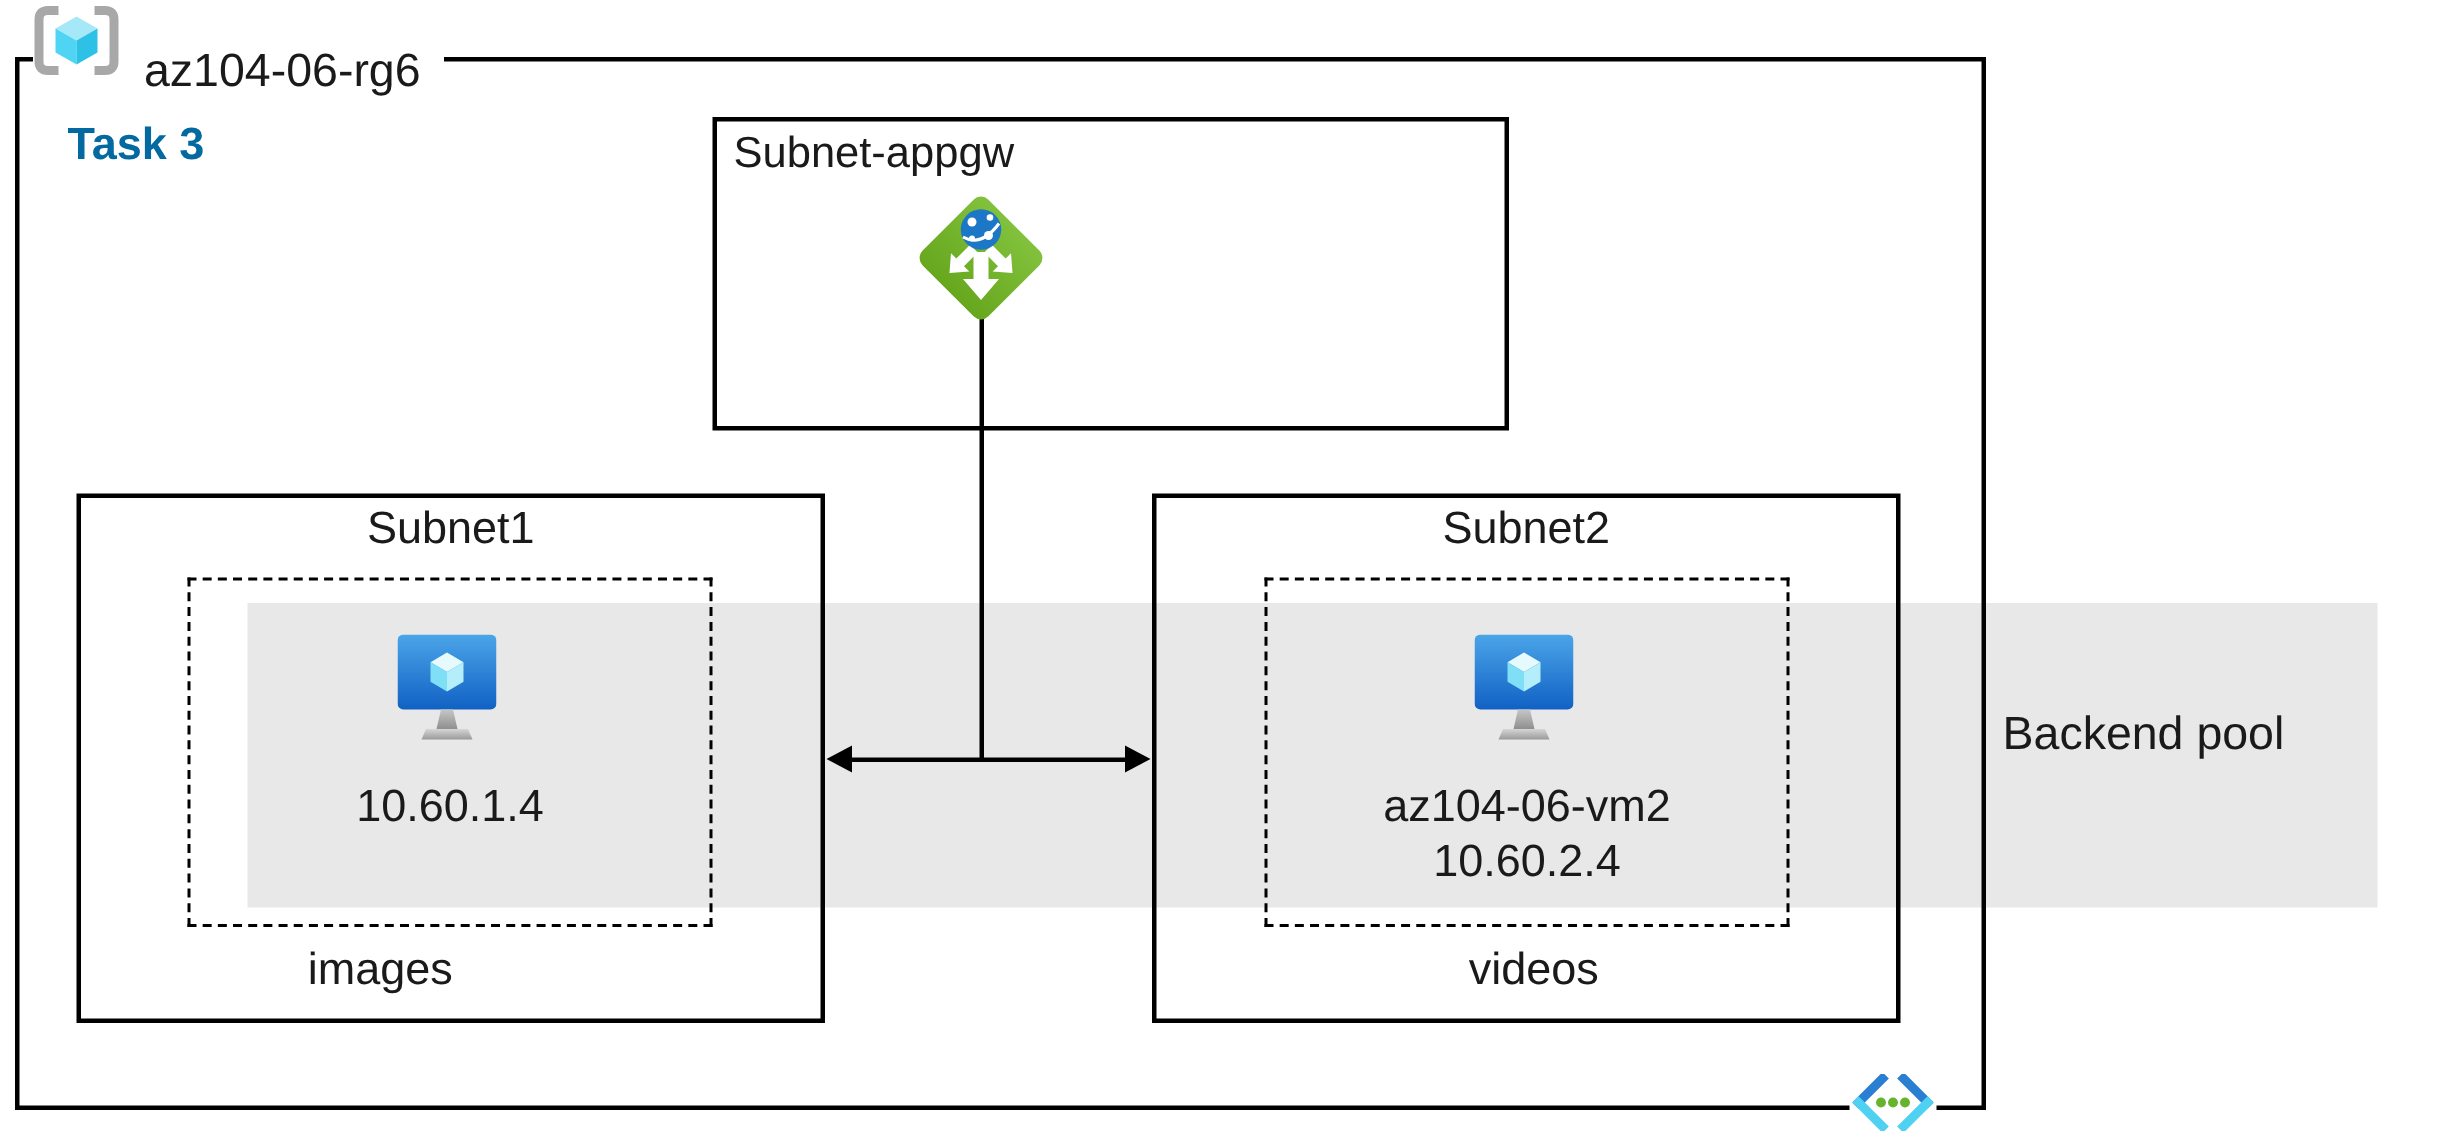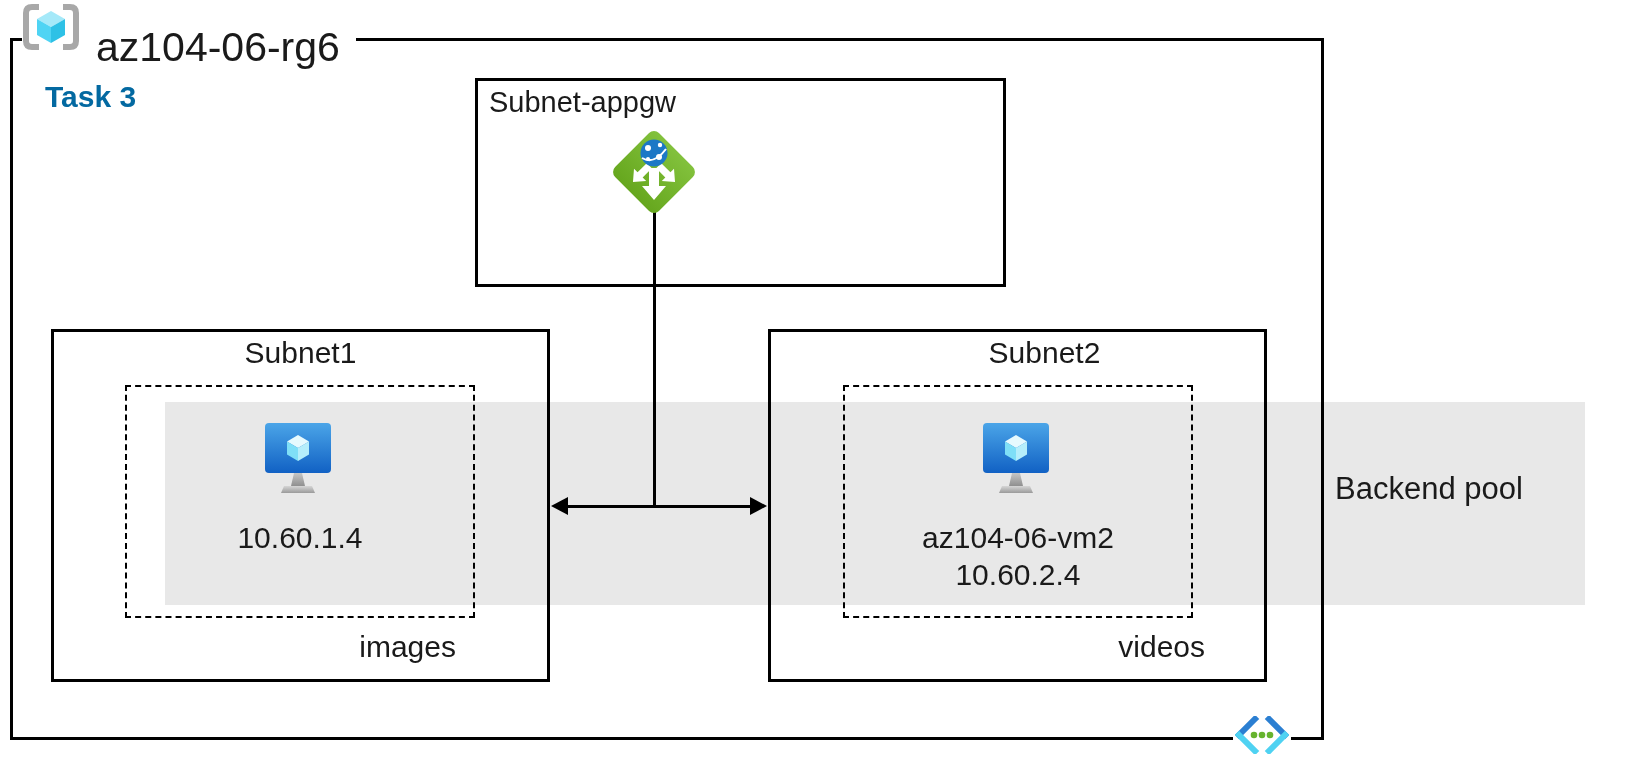--- a/index.html
+++ b/index.html
@@ -7,51 +7,51 @@
     position:relative;width:1625px;height:761px;background:#ffffff;
     font-family:"Liberation Sans", sans-serif;color:#1a1a1a;overflow:hidden;
   }
   .abs{position:absolute;}
   
   .band{left:165px;top:402px;width:1420px;height:203px;background:#e8e8e8;z-index:0;}
   .backend-label{left:1335px;top:471px;width:250px;text-align:left;font-size:31px;z-index:2;}
   
   .rg-box{left:10px;top:38px;width:1314px;height:702px;border:3px solid #000;box-sizing:border-box;background:transparent;z-index:1;}
   .rg-label{left:22px;top:2px;height:54px;display:flex;align-items:center;gap:16px;background:#fff;padding:0 16px 0 0;z-index:3;}
-  .rg-label .txt{font-size:41px;white-space:nowrap;margin-top:36px;}
+  .rg-label .txt{font-size:31px;white-space:nowrap;margin-top:36px;}
   .task{left:45px;top:80px;font-size:30px;font-weight:bold;color:#0369a1;z-index:2;}
   
   .appgw-box{left:475px;top:78px;width:531px;height:209px;border:3px solid #000;box-sizing:border-box;z-index:1;}
   .appgw-title{left:489px;top:86px;font-size:29px;z-index:2;}
   .appgw-icon{left:604px;top:128px;z-index:3;}
   .appgw-names{left:712px;top:141px;font-size:30px;line-height:38px;z-index:2;}
   
   .conn-v{left:653px;top:211px;width:3px;height:296px;background:#000;z-index:2;}
   .arrow-shaft{left:565px;top:505px;width:188px;height:3px;background:#000;z-index:2;}
   .arrow-head-left{left:551px;top:497px;width:0;height:0;border-top:9px solid transparent;border-bottom:9px solid transparent;border-right:17px solid #000;z-index:2;}
   .arrow-head-right{left:750px;top:497px;width:0;height:0;border-top:9px solid transparent;border-bottom:9px solid transparent;border-left:17px solid #000;z-index:2;}
   
   .subnet-box{border:3px solid #000;box-sizing:border-box;background:transparent;z-index:1;}
   .subnet1-box{left:51px;top:329px;width:499px;height:353px;}
   .subnet2-box{left:768px;top:329px;width:499px;height:353px;}
   .subnet-title{top:336px;width:499px;text-align:center;font-size:30px;z-index:2;}
   .subnet1-title{left:51px;}
-  .subnet2-title{left:768px;padding-left:27px;}
+  .subnet2-title{left:768px;}
   .dashed{border:2px dashed #000;box-sizing:border-box;z-index:1;background:transparent;}
   .dashed1{left:125px;top:385px;width:350px;height:233px;}
   .dashed2{left:843px;top:385px;width:350px;height:233px;}
   .vm-icon{z-index:3;}
   .vm1-icon{left:265px;top:423px;}
   .vm2-icon{left:983px;top:423px;}
   .vm-text{width:300px;text-align:center;font-size:30px;line-height:37px;z-index:2;}
   .vm1-text{left:150px;top:519px;}
   .vm2-text{left:868px;top:519px;}
-  .folder-label{width:405px;text-align:right;font-size:30px;z-index:2;top:630px;}
+  .folder-label{width:405px;text-align:center;font-size:30px;z-index:2;top:630px;}
   .folder1{left:51px;}
-  .folder2{left:768px;padding-left:32px;}
+  .folder2{left:788px;padding-left:32px;}
   
   .vnet-wrap{left:1233px;top:713px;width:58px;height:44px;background:#fff;display:flex;align-items:center;justify-content:center;z-index:3;}
 </style>
 </head>
 <body>
 
 <div class="canvas">
 
   <div class="abs band"></div>
   <div class="abs backend-label">Backend pool</div>

